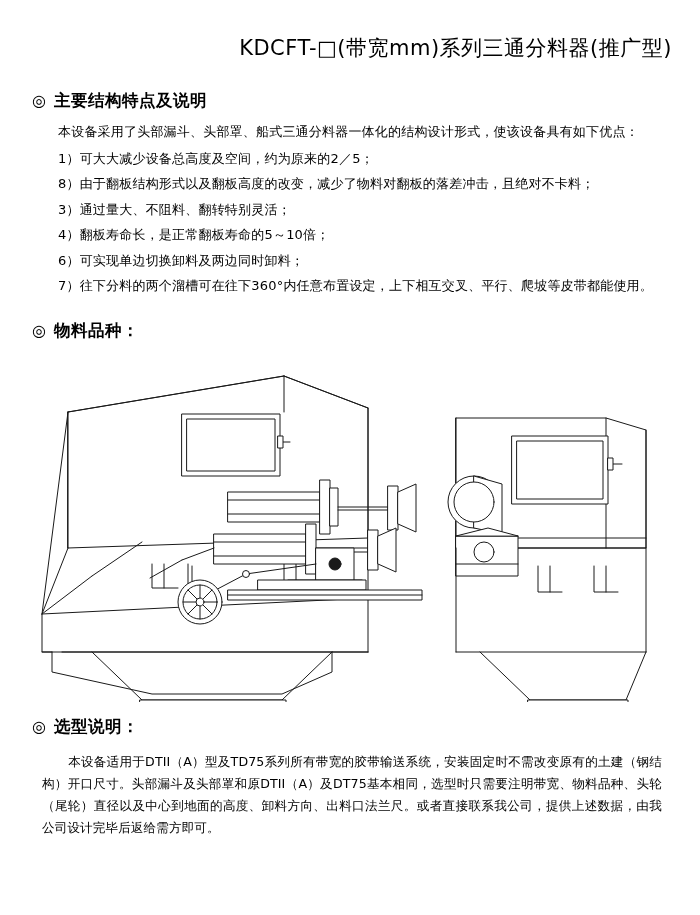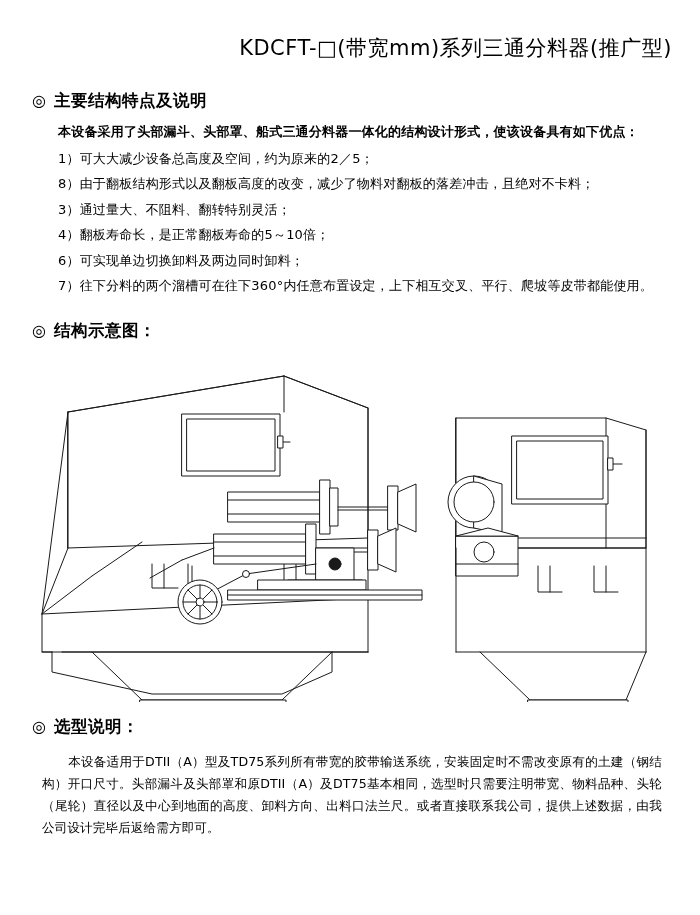--- a/index.html
+++ b/index.html
@@ -48,21 +48,20 @@
   }
   .body-text {
     font-size: 13px;
     line-height: 1.55;
     margin: 0 0 0 0;
     padding-left: 30px;
     letter-spacing: 0.2px;
   }
   .body-text.lead {
     margin-bottom: 4px;
-    font-weight: bold;
   }
   ol.features {
     list-style: none;
     margin: 0;
     padding: 0 0 0 30px;
   }
   ol.features li {
     font-size: 13px;
     line-height: 1.95;
     letter-spacing: 0.2px;
@@ -105,21 +104,21 @@
     <li>1）可大大减少设备总高度及空间，约为原来的2／5；</li>
     <li>8）由于翻板结构形式以及翻板高度的改变，减少了物料对翻板的落差冲击，且绝对不卡料；</li>
     <li>3）通过量大、不阻料、翻转特别灵活；</li>
     <li>4）翻板寿命长，是正常翻板寿命的5～10倍；</li>
     <li>6）可实现单边切换卸料及两边同时卸料；</li>
     <li>7）往下分料的两个溜槽可在往下360°内任意布置设定，上下相互交叉、平行、爬坡等皮带都能使用。</li>
   </ol>
 
   <div class="section-head sec2">
     <span class="bullet">◎</span>
-    <span class="stitle">结构示意图：</span>
+    <span class="stitle">物料品种：</span>
   </div>
 
   <div class="diagram-wrap">
     <svg width="650" height="350" viewBox="0 0 650 350">
       <g fill="none" stroke="#1a1a1a" stroke-width="1" stroke-linejoin="round" stroke-linecap="round">
 
         <polygon points="36,60 252,24 336,56 336,186 36,196" fill="#ffffff" stroke="#1a1a1a"></polygon>
 
         <line x1="36" y1="60" x2="36" y2="196"></line>
         <line x1="252" y1="24" x2="252" y2="60"></line>

